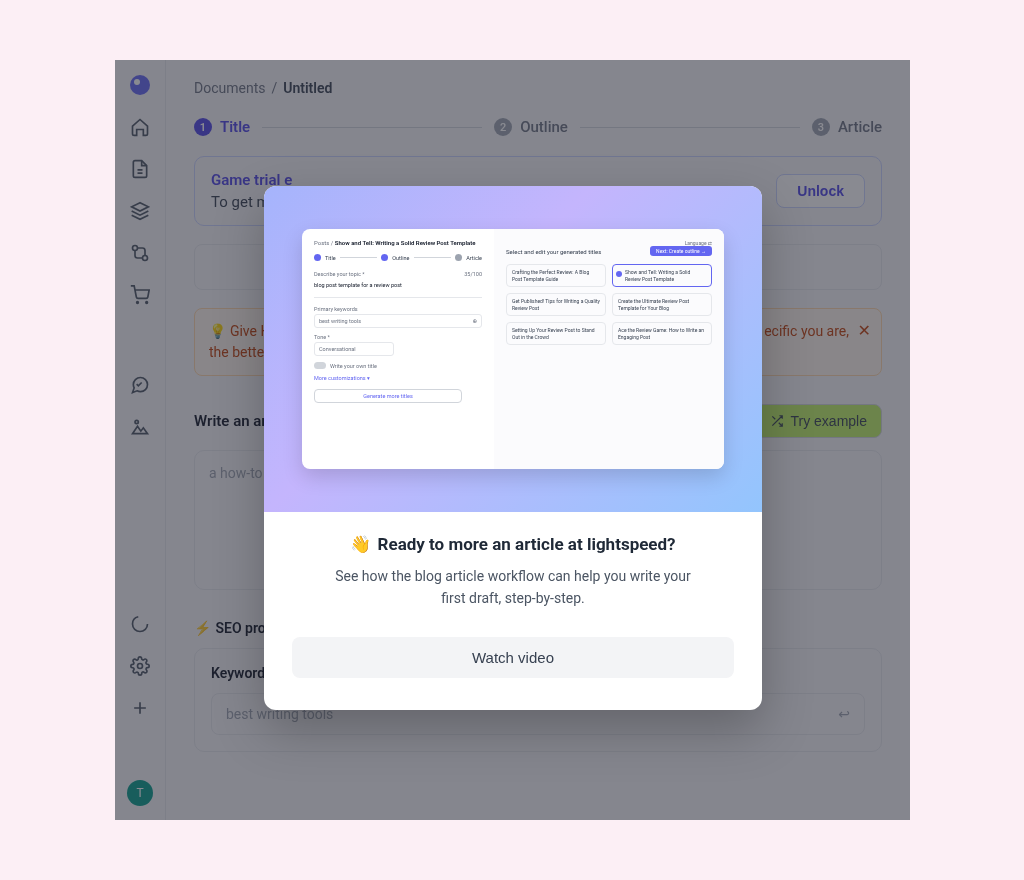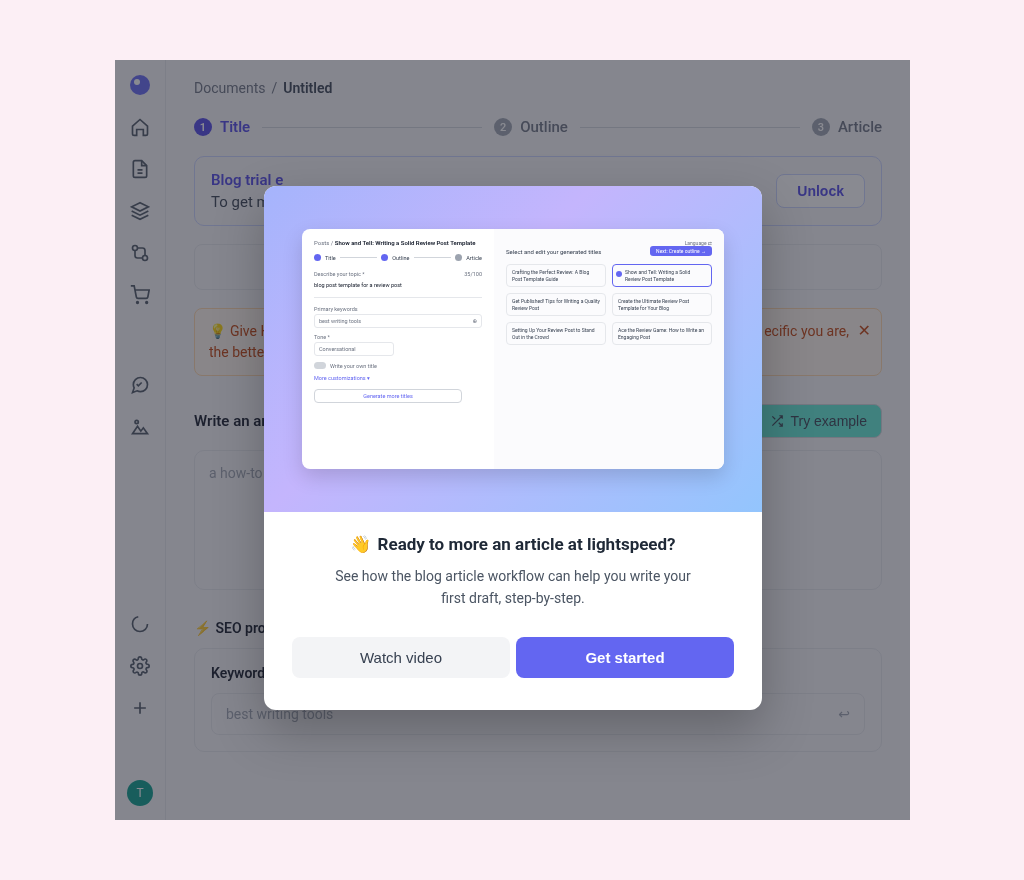--- a/index.html
+++ b/index.html
@@ -30,21 +30,21 @@
   .trial-text .t1{color:#4F46E5;font-weight:600;margin-bottom:4px;}
   .trial-text .t2{color:#374151;}
   .unlock{border:1px solid #C7D2FE;background:#fff;color:#4F46E5;padding:8px 20px;border-radius:8px;font-weight:600;font-size:14px;}
   .blankbar{height:44px;border:1px solid #E5E7EB;border-radius:8px;margin-bottom:18px;}
   
   .tip{background:#FFF7ED;border:1px solid #FED7AA;border-radius:8px;padding:12px 14px;color:#C2410C;font-size:14px;position:relative;margin-bottom:28px;line-height:1.5;}
   .tip .close{position:absolute;right:10px;top:10px;color:#C2410C;cursor:pointer;font-size:16px;}
   
   .sec-head{display:flex;justify-content:space-between;align-items:center;margin-bottom:12px;}
   .sec-title{font-weight:600;font-size:15px;color:#111827;}
-  .try-ex{border:1px solid #D1D5DB;background:#5eead4;padding:8px 14px;border-radius:8px;font-size:14px;color:#374151;display:flex;align-items:center;gap:6px;}
+  .try-ex{border:1px solid #D1D5DB;background:#bef264;padding:8px 14px;border-radius:8px;font-size:14px;color:#374151;display:flex;align-items:center;gap:6px;}
   .tbox{border:1px solid #E5E7EB;border-radius:10px;padding:14px;min-height:110px;color:#9CA3AF;font-size:14px;margin-bottom:30px;}
   .seo-title{font-weight:600;font-size:14px;color:#111827;margin-bottom:12px;}
   .seo-title .bolt{color:#9CA3AF;margin-right:4px;}
   .kwcard{border:1px solid #E5E7EB;border-radius:10px;padding:16px;}
   .kwlabel{font-weight:600;font-size:14px;color:#111827;margin-bottom:10px;}
   .kwinput{border:1px solid #E5E7EB;border-radius:8px;padding:12px 14px;color:#9CA3AF;font-size:14px;display:flex;justify-content:space-between;align-items:center;}
   
   .dim{position:absolute;left:115px;top:60px;width:795px;height:760px;background:rgba(40,42,55,0.55);}
   
   .modal{position:absolute;left:264px;top:186px;width:498px;background:#fff;border-radius:12px;box-shadow:0 20px 50px rgba(0,0,0,0.25);overflow:hidden;}
@@ -151,21 +151,21 @@
       </div>
       <div class="stepline"></div>
       <div class="step inact">
         <span class="num">3</span>
         <span>Article</span>
       </div>
     </div>
 
     <div class="trial">
       <div class="trial-text">
-        <div class="t1">Blog trial e</div>
+        <div class="t1">Game trial e</div>
         <div class="t2">To get mo</div>
       </div>
       <button class="unlock">Unlock</button>
     </div>
 
     <div class="blankbar"></div>
 
     <div class="tip">
       <span>💡 Give Hypo</span>
       <span style="float:right;margin-right:18px">ecific you are,</span><br>
@@ -253,16 +253,15 @@
     </div>
   </div>
   <div class="modal-body">
     <div class="modal-title">
       <span>👋</span>
       <span>Ready to more an article at lightspeed?</span>
     </div>
     <div class="modal-desc">See how the blog article workflow can help you write your first draft, step-by-step.</div>
     <div class="modal-actions">
       <button class="btn-sec">Watch video</button>
-      <button class="btn-pri">Get started</button>
     </div>
   </div>
 </div>
 
 </body></html>

